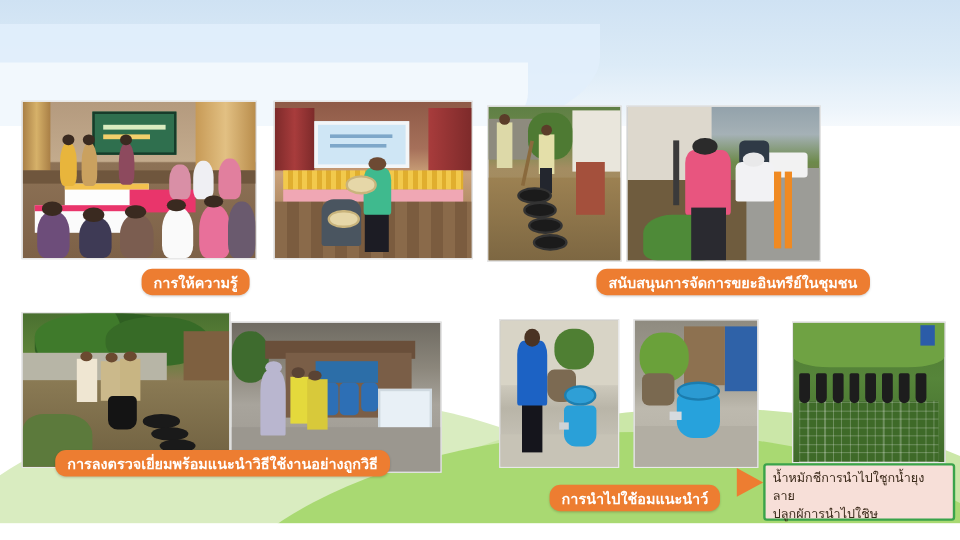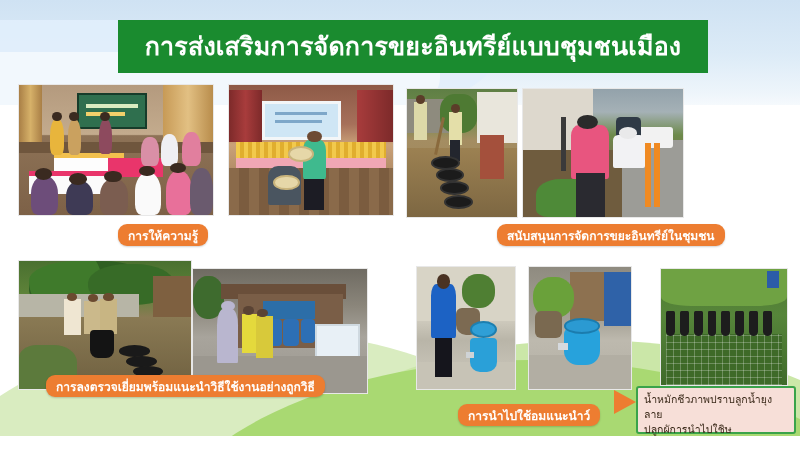--- a/index.html
+++ b/index.html
@@ -243,23 +243,20 @@
 
   <div class="bg-sky"></div>
   <div class="bg-cloud1"></div>
   <div class="bg-cloud2"></div>
   <div class="bg-white-fill"></div>
   <div class="bg-hill-back"></div>
   <div class="bg-hill-mid"></div>
   <div class="bg-hill-front"></div>
   <div class="bg-strip-bottom"></div>
 
-  <div class="title-bar">
-    <div class="title-text">การส่งเสริมการจัดการขยะอินทรีย์แบบชุมชนเมือง</div>
-  </div>
 
   <div class="photo" style="left:18px; top:84px; width:196px; height:132px;">
     <div class="scene s1">
       <div class="sk curtL"></div>
         <div class="sk curtR"></div>
       <div class="sk screen">
           <i></i>
           <i></i>
         </div>
       <div class="sk stage"></div>
@@ -437,17 +434,17 @@
       <div class="sk pl" style="left:81%;"></div>
     </div>
   </div>
 
   <div class="caption" style="left:46px; top:375px;">การลงตรวจเยี่ยมพร้อมแนะนำวิธีใช้งานอย่างถูกวิธี</div>
 
   <div class="caption" style="left:458px; top:404px;">การนำไปใช้อมแนะนำว์</div>
 
   <div class="note-arrow"></div>
   <div class="note-box">
-    <div>น้ำหมักชีวภาพปราบลูกน้ำยุงลาย</div>
+    <div>น้ำหมักชีการนำไปใชูกน้ำยุงลาย</div>
     <div>ปลูกผัการนำไปใชิษ</div>
   </div>
 
 </div>
 
 </body></html>

